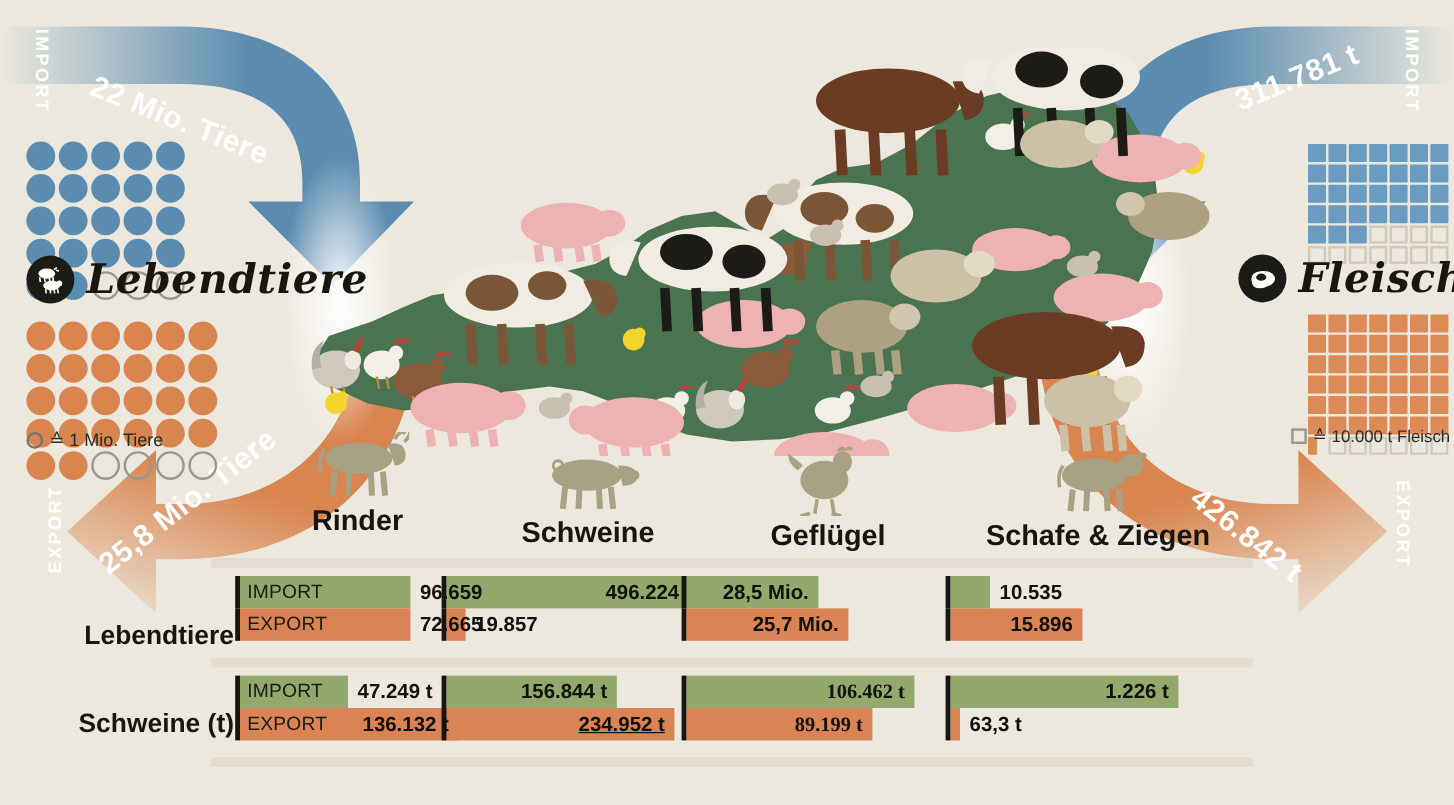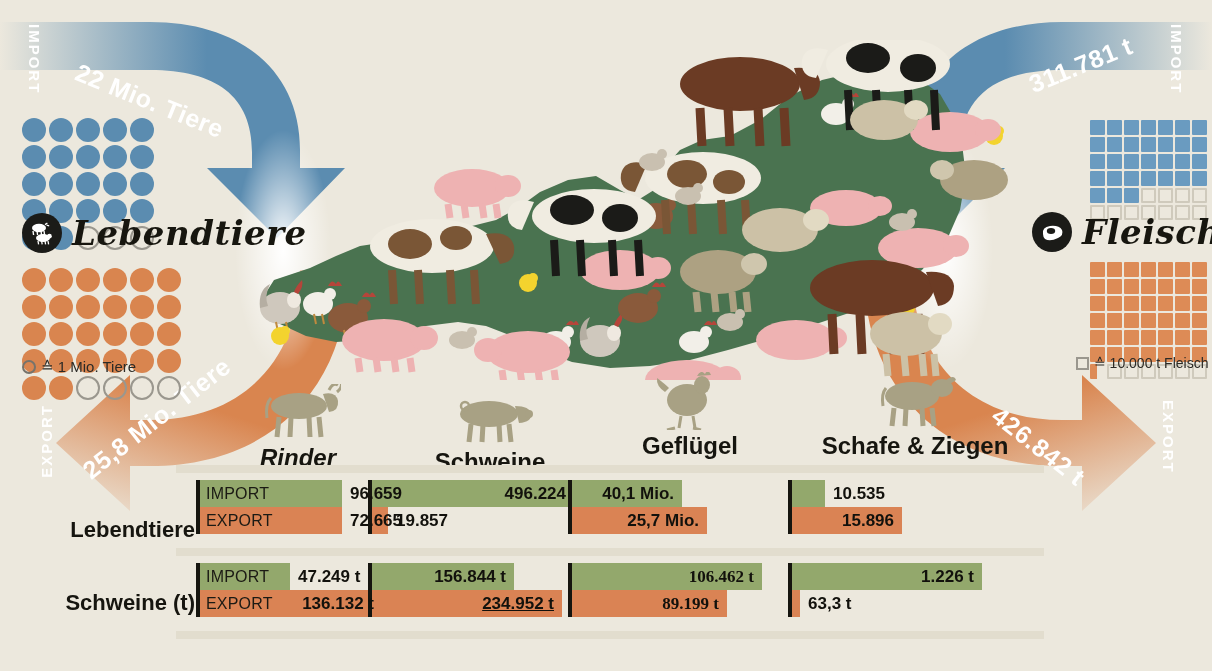--- a/index.html
+++ b/index.html
@@ -548,32 +548,32 @@
       <div class="sq empty"></div>
       <div class="sq empty"></div>
       <div class="sq empty"></div>
     </div>
 
   <div class="legend" style="left:1076px; top:355px; font-size:14px;">
     <span class="legend-mark-square"></span>
     <span>≙ 10.000 t Fleisch</span>
   </div>
 
-  <div style="position:absolute; left:228px; top:384px; width:140px; text-align:center;font-style:italic;">
+  <div style="position:absolute; left:228px; top:360px; width:140px; text-align:center;">
     <svg width="86" height="58" viewBox="0 0 86 58">
       <ellipse cx="44" cy="22" rx="28" ry="13" fill="#a8a184"></ellipse>
       <path d="M68,10 q13,-3 15,7 q1,10 -9,11 z" fill="#a8a184"></path>
       <path d="M74,6 q4,-8 9,-5 M82,8 q6,-5 4,-10" stroke="#a8a184" stroke-width="3" fill="none"></path>
       <path d="M24,33 l-2,20 M36,33 l-1,20 M54,33 l1,20 M64,33 l2,20" stroke="#a8a184" stroke-width="5"></path>
       <path d="M16,14 q-6,6 -4,20" stroke="#a8a184" stroke-width="3" fill="none"></path>
     </svg>
     <div class="cat-title" style="position:static; margin-top:-2px;">Rinder</div>
   </div>
 
-  <div style="position:absolute; left:420px; top:388px; width:140px; text-align:center;">
+  <div style="position:absolute; left:420px; top:370px; width:140px; text-align:center;">
     <svg width="86" height="58" viewBox="0 0 86 58">
       <ellipse cx="42" cy="26" rx="29" ry="13" fill="#a8a184"></ellipse>
       <path d="M68,18 q15,0 16,8 q1,8 -12,9 z" fill="#a8a184"></path>
       <ellipse cx="82" cy="26" rx="4" ry="4" fill="#a8a184"></ellipse>
       <path d="M24,36 l-2,18 M36,36 l-1,18 M52,36 l1,18 M62,36 l2,18" stroke="#a8a184" stroke-width="5"></path>
       <circle cx="18" cy="18" r="4" fill="none" stroke="#a8a184" stroke-width="2.5"></circle>
     </svg>
     <div class="cat-title" style="position:static; margin-top:-2px;">Schweine</div>
   </div>
 
@@ -631,21 +631,21 @@
         <div class="bar-row">
           <div class="bar-tick"></div>
           <div class="bar-fill exp" style="width: 16px;"></div>
           <div class="bar-val" style="left: 28px;">19.857</div>
         </div>
       </div>
       <div class="bargroup" style="left: 568px; top: 480px; width: 230px;">
         <div class="bar-row">
           <div class="bar-tick"></div>
           <div class="bar-fill imp" style="width: 110px;"></div>
-          <div class="bar-val" style="right: 124px;">40,1 Mio.</div>
+          <div class="bar-val" style="right: 124px;">28,5 Mio.</div>
         </div>
         <div class="bar-row">
           <div class="bar-tick"></div>
           <div class="bar-fill exp" style="width: 135px;"></div>
           <div class="bar-val" style="right: 99px;">25,7 Mio.</div>
         </div>
       </div>
       <div class="bargroup" style="left: 788px; top: 480px; width: 230px;">
         <div class="bar-row">
           <div class="bar-tick"></div>

